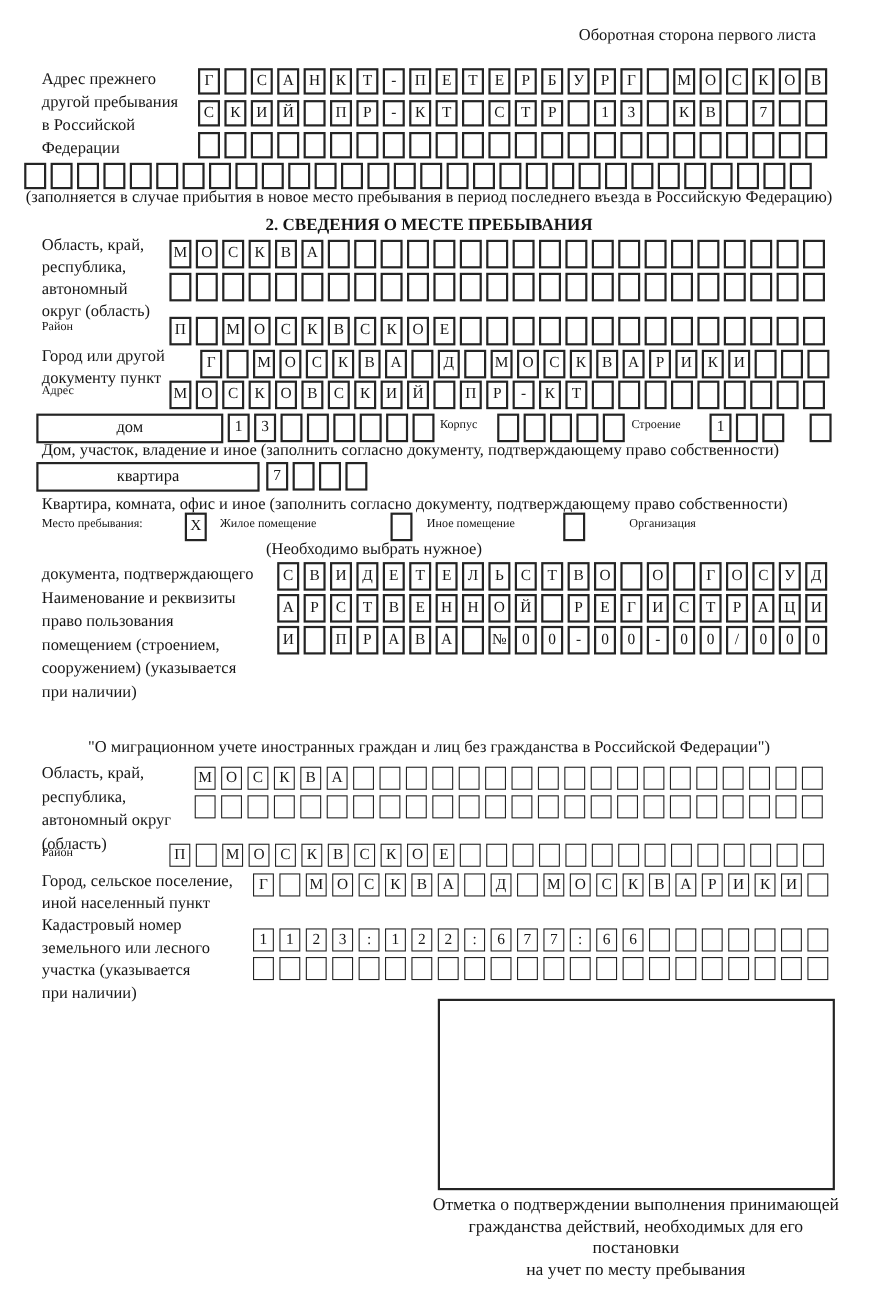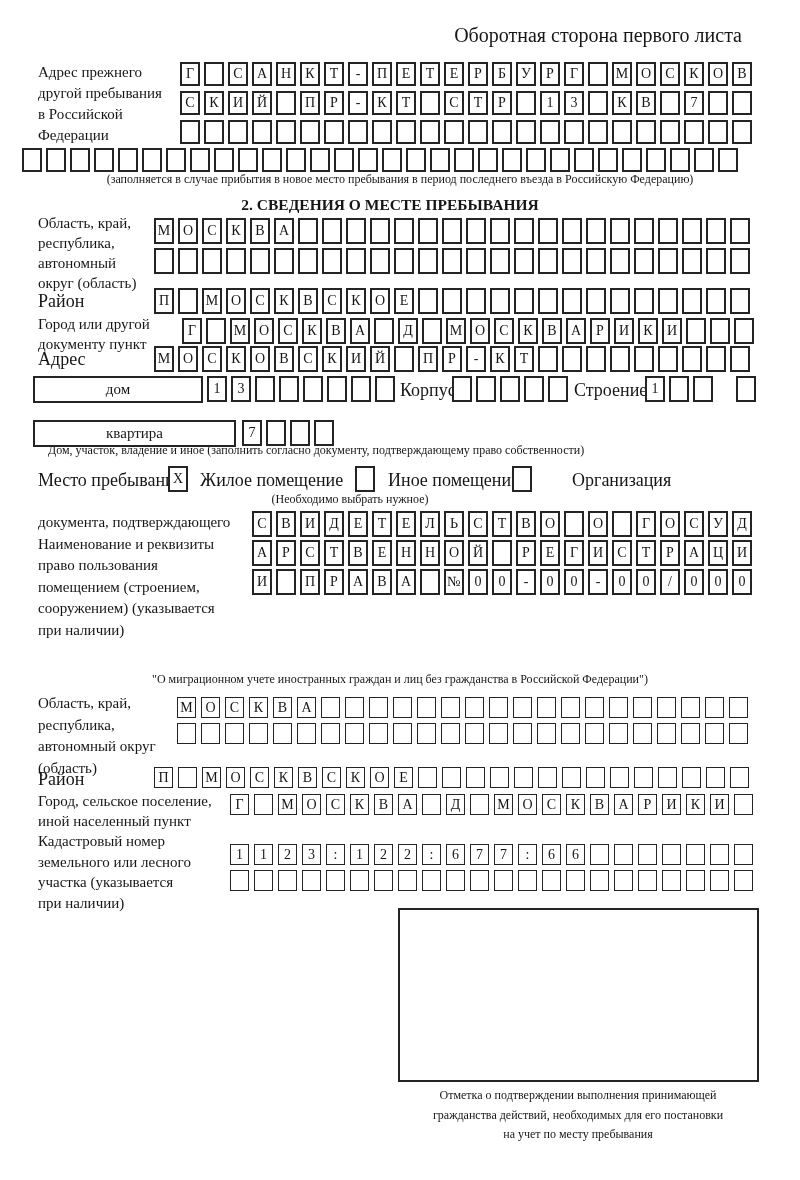--- a/index.html
+++ b/index.html
@@ -4,44 +4,44 @@
 <style>
   html,body{margin:0;padding:0;background:#fff;}
   .page{position:relative;width:800px;height:1180px;background:#fff;overflow:hidden;
         font-family:"Liberation Serif","DejaVu Serif",serif;color:#161616;}
   .abs{position:absolute;}
   .lbl{position:absolute;font-size:15px;}
   .lbl span{display:block;line-height:21px;}
   .lh20 span{line-height:20px;}
   .lh205 span{line-height:20.5px;}
   .lh215 span{line-height:21.5px;}
-  .inline-lbl{position:absolute;font-size:18px;white-space:nowrap;}
+  .inline-lbl{position:absolute;font-size:11px;white-space:nowrap;}
   .cells{position:absolute;display:flex;gap:4px;}
   .cell{box-sizing:border-box;flex:0 0 20px;width:20px;height:24px;border:2px solid #242424;
         display:flex;align-items:center;justify-content:center;font-size:14px;line-height:1;background:#fff;}
   .cells.tall .cell{height:26px;}
   .cells.short{gap:5px;}
   .cells.short .cell{flex-basis:19px;width:19px;height:21px;border-width:1.8px;}
   .cellbox{position:absolute;box-sizing:border-box;width:20px;height:26px;border:2px solid #242424;
         display:flex;align-items:center;justify-content:center;font-size:14px;background:#fff;}
   .widebox{position:absolute;box-sizing:border-box;height:27px;border:2px solid #242424;
         display:flex;align-items:center;justify-content:center;font-size:15px;background:#fff;}
-  .note{position:absolute;font-size:12px;padding-left:10px;}
+  .note{position:absolute;font-size:15px;}
   .center{text-align:center;}
   .title{position:absolute;font-weight:bold;font-size:15.5px;}
   .stampbox{position:absolute;border:2px solid #242424;background:#fff;}
-  .stampcap{position:absolute;font-size:12px;text-align:center;}
+  .stampcap{position:absolute;font-size:16px;text-align:center;}
   .stampcap span{display:block;line-height:19.5px;}
 </style>
 </head>
 <body>
 
 <div class="page">
 
-  <div class="abs" style="top:24px;right:58px;font-size:20px;">Оборотная сторона первого листа</div>
+  <div class="abs" style="top:24px;right:58px;font-size:15px;">Оборотная сторона первого листа</div>
 
   <div class="lbl" style="left:38px;top:62px;">
     <span>Адрес прежнего</span>
     <span>другой пребывания</span>
     <span>в Российской</span>
     <span>Федерации</span>
   </div>
   <div class="cells" style="left:180px;top:62px;">
       <span class="cell">Г</span>
       <span class="cell"></span>
@@ -327,29 +327,30 @@
     </div>
   <div class="inline-lbl" style="left:574px;top:380px;">Строение</div>
   <div class="cells tall" style="left:645px;top:376px;">
       <span class="cell">1</span>
       <span class="cell"></span>
       <span class="cell"></span>
     </div>
   <div class="cells tall" style="left:736px;top:376px;">
       <span class="cell"></span>
     </div>
-  <div class="note" style="left:38px;top:402px;margin-top:41px;">Дом, участок, владение и иное (заполнить согласно документу, подтверждающему право собственности)</div>
+  <div class="note" style="left:38px;top:402px;">Дом, участок, владение и иное (заполнить согласно документу, подтверждающему право собственности)</div>
 
   <div class="widebox" style="left:33px;top:420px;width:203px;">квартира</div>
   <div class="cells tall" style="left:242px;top:420px;">
       <span class="cell">7</span>
       <span class="cell"></span>
       <span class="cell"></span>
       <span class="cell"></span>
     </div>
+  <div class="note" style="left:38px;top:451px;">Квартира, комната, офис и иное (заполнить согласно документу, подтверждающему право собственности)</div>
 
   <div class="inline-lbl" style="left:38px;top:470px;">Место пребывания:</div>
   <div class="cellbox" style="left:168px;top:466px;">X</div>
   <div class="inline-lbl" style="left:200px;top:470px;">Жилое помещение</div>
   <div class="cellbox" style="left:355px;top:466px;"></div>
   <div class="inline-lbl" style="left:388px;top:470px;">Иное помещение</div>
   <div class="cellbox" style="left:512px;top:466px;"></div>
   <div class="inline-lbl" style="left:572px;top:470px;">Организация</div>
   <div class="note center" style="left:150px;top:492px;width:380px;">(Необходимо выбрать нужное)</div>
 

